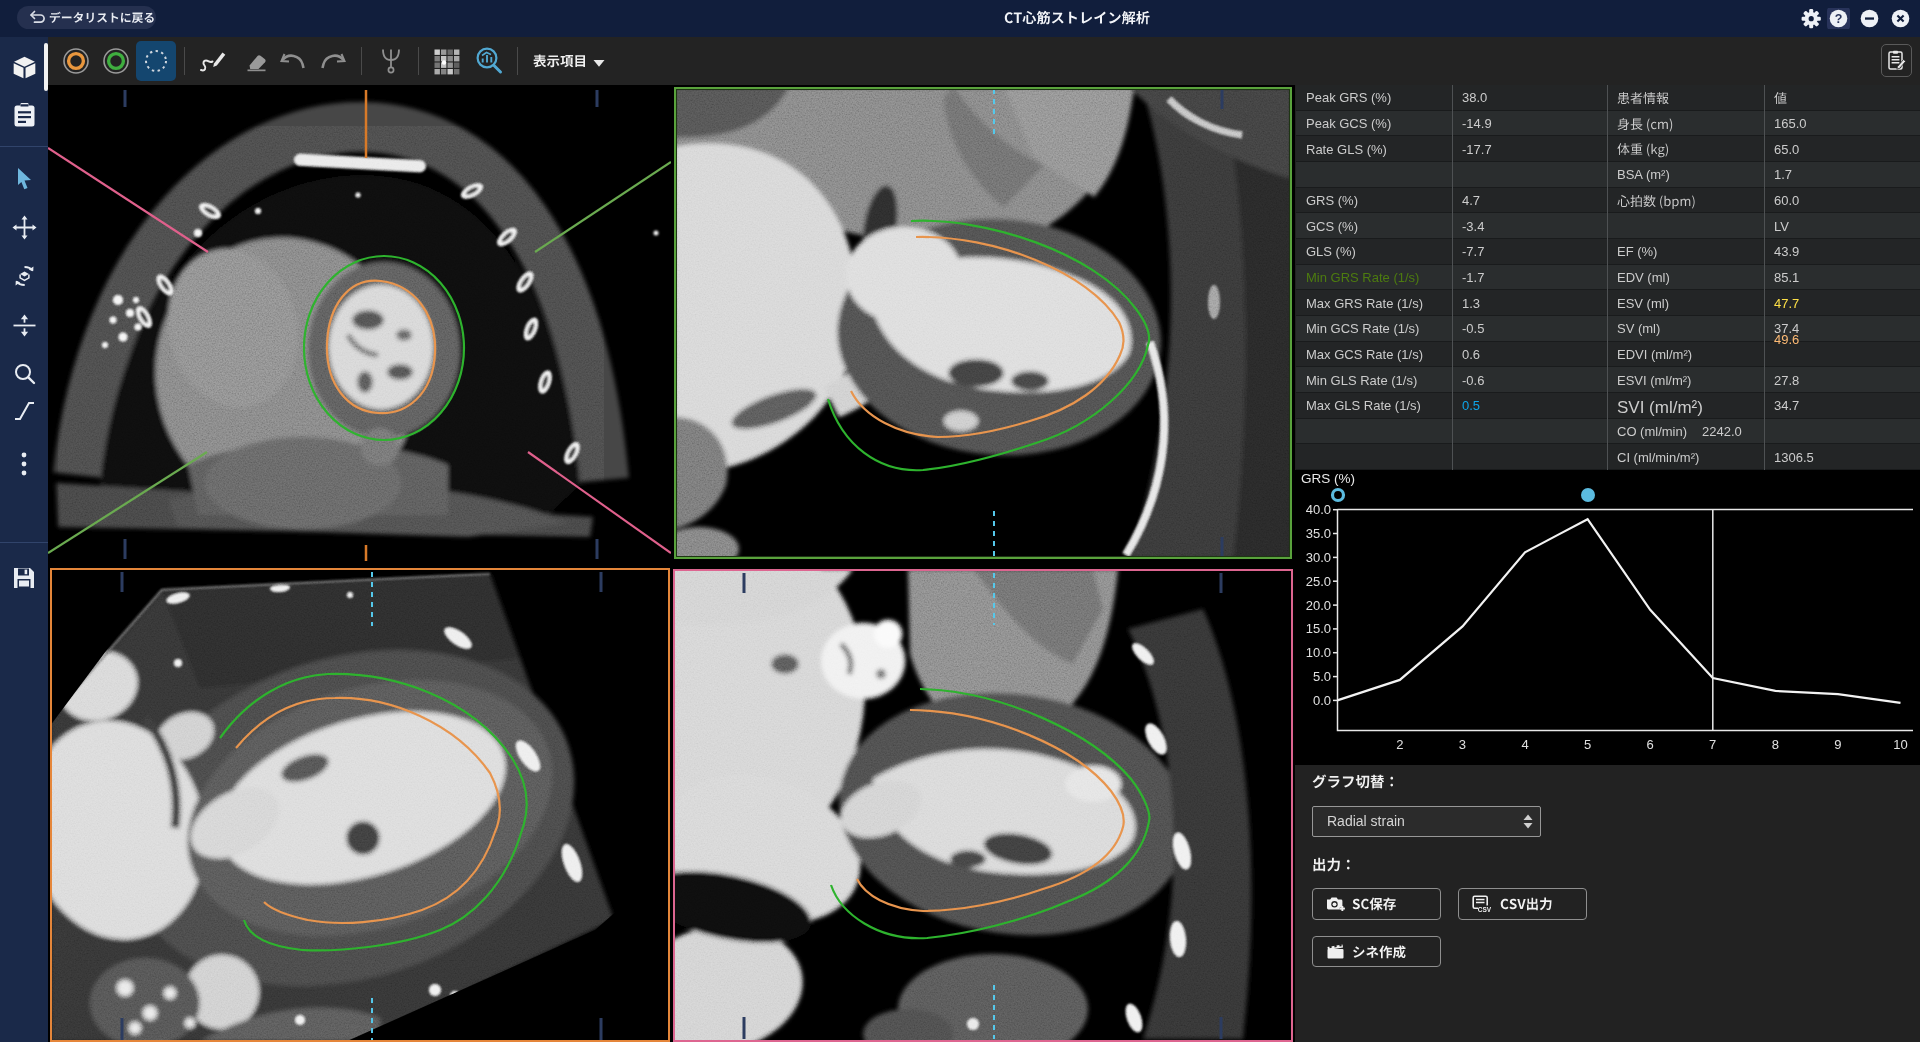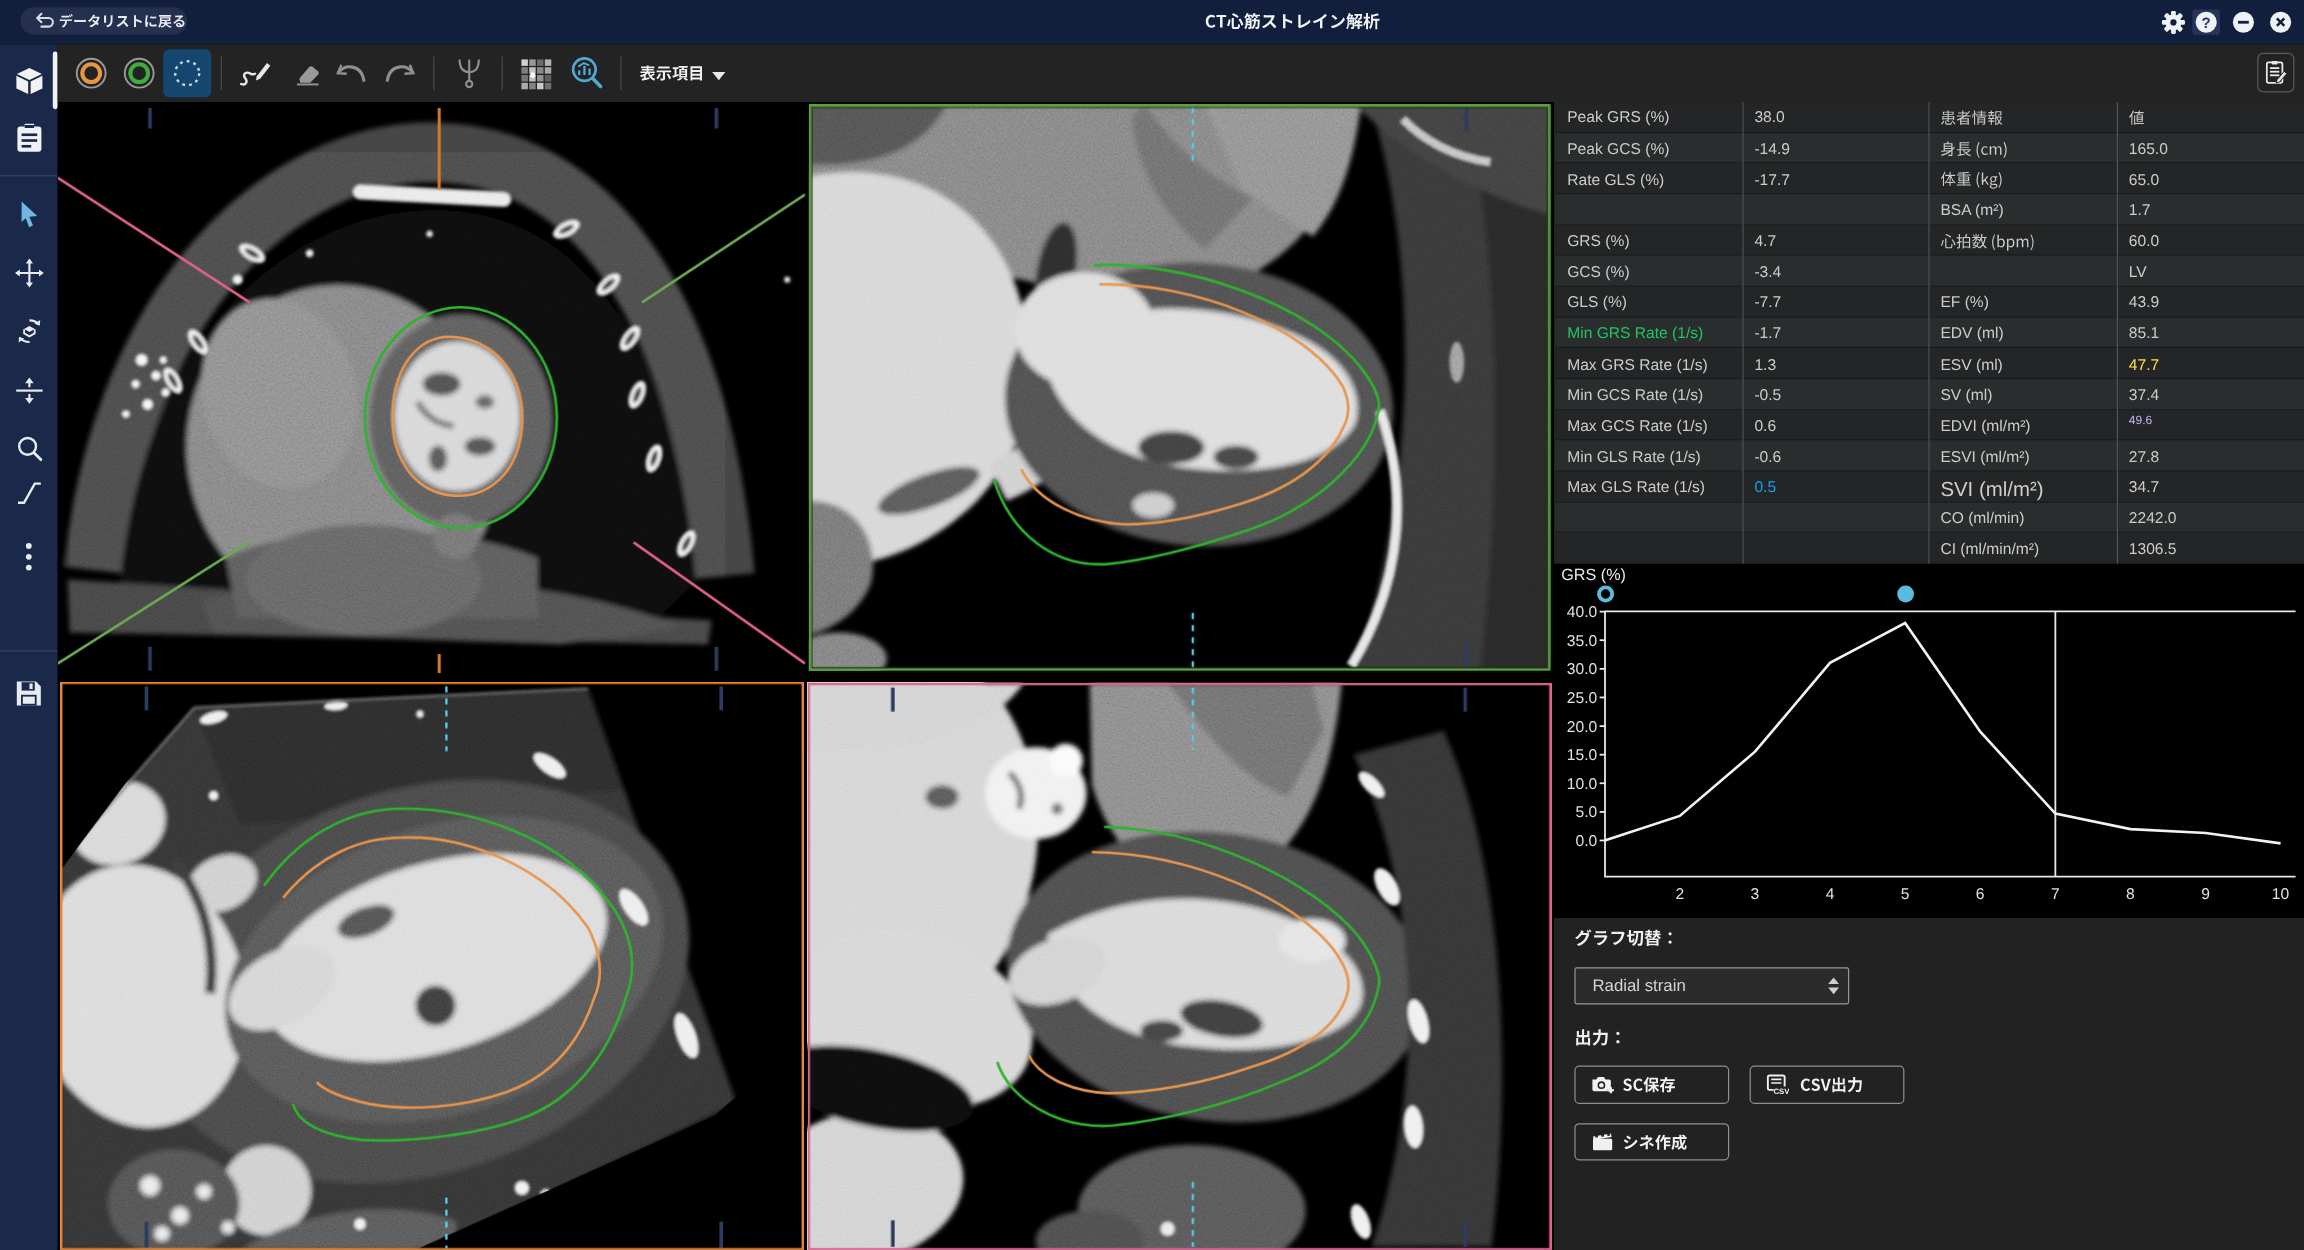--- a/index.html
+++ b/index.html
@@ -492,46 +492,46 @@
       <path d="M4 -7.3V-0.8C4 0.5 4.4 0.9 5.7 0.9C6 0.9 8 0.9 8.3 0.9C9.7 0.9 10 0.1 10.2 -2.3C9.9 -2.4 9.5 -2.6 9.2 -2.8C9.1 -0.5 9 -0 8.2 -0C7.8 -0 6.2 -0 5.8 -0C5.1 -0 5 -0.1 5 -0.8V-7.3ZM4.1 -10.1C5.6 -9.6 7.5 -8.6 8.5 -7.8L9.2 -8.7C8.1 -9.4 6.2 -10.3 4.7 -10.9ZM1.8 -6.2C1.6 -4.5 1.2 -2.7 0.3 -1.5L1.2 -1C2.1 -2.2 2.5 -4.3 2.7 -6ZM9.4 -6.2C10.5 -4.8 11.4 -2.7 11.7 -1.4L12.7 -1.8C12.4 -3.2 11.4 -5.2 10.2 -6.7Z M15.3 -10.9V-8.3H13.6V-7.3H15.3V-4.5C14.6 -4.3 14 -4.2 13.4 -4L13.7 -3L15.3 -3.5V-0.1C15.3 0.1 15.2 0.1 15.1 0.1C14.9 0.1 14.4 0.1 13.8 0.1C13.9 0.4 14 0.8 14.1 1C14.9 1 15.5 1 15.8 0.8C16.2 0.7 16.3 0.4 16.3 -0.1V-3.8L17.9 -4.3L17.8 -5.2L16.3 -4.8V-7.3H17.8V-8.3H16.3V-10.9ZM19.5 -3.7H23.8V-0.6H19.5ZM19.5 -4.6V-7.7H23.8V-4.6ZM21.2 -10.9C21.1 -10.2 20.9 -9.3 20.7 -8.6H18.5V1H19.5V0.3H23.8V0.9H24.8V-8.6H21.7C21.9 -9.2 22.2 -10 22.4 -10.8Z M31.7 -10.7C31.5 -10.2 31 -9.4 30.7 -8.9L31.4 -8.6C31.7 -9 32.1 -9.7 32.5 -10.3ZM27.1 -10.3C27.4 -9.8 27.8 -9 27.9 -8.6L28.7 -8.9C28.5 -9.4 28.2 -10.1 27.8 -10.6ZM34.2 -10.9C33.8 -8.6 33.1 -6.4 32 -5.1C32.3 -4.9 32.7 -4.6 32.8 -4.4C33.2 -4.9 33.5 -5.4 33.8 -6C34.1 -4.7 34.5 -3.5 35 -2.4C34.3 -1.4 33.4 -0.6 32.3 -0C31.9 -0.3 31.4 -0.7 30.8 -1C31.3 -1.6 31.6 -2.3 31.7 -3.2H32.9V-4H29.4L29.8 -4.9L29.6 -5H30.2V-6.9C30.8 -6.4 31.6 -5.8 32 -5.5L32.5 -6.2C32.2 -6.4 30.7 -7.3 30.2 -7.7V-7.7H32.9V-8.5H30.2V-10.9H29.3V-8.5H26.6V-7.7H29C28.4 -6.9 27.4 -6.1 26.4 -5.7C26.6 -5.5 26.9 -5.1 27 -4.9C27.8 -5.4 28.6 -6.1 29.3 -6.9V-5L28.9 -5.1L28.4 -4H26.5V-3.2H28C27.6 -2.5 27.3 -1.8 27 -1.3L27.8 -1L28 -1.4C28.5 -1.2 28.9 -1 29.3 -0.8C28.7 -0.3 27.7 0 26.5 0.2C26.7 0.4 26.9 0.8 27 1C28.4 0.7 29.4 0.3 30.2 -0.3C30.8 0 31.3 0.4 31.7 0.7L32 0.4C32.2 0.6 32.4 0.9 32.4 1.1C33.7 0.4 34.7 -0.4 35.5 -1.4C36.1 -0.4 36.9 0.5 37.9 1C38.1 0.8 38.4 0.4 38.6 0.2C37.6 -0.4 36.7 -1.2 36.1 -2.4C36.9 -3.8 37.4 -5.5 37.7 -7.6H38.5V-8.5H34.7C34.9 -9.3 35 -10 35.2 -10.8ZM29 -3.2H30.8C30.6 -2.5 30.4 -1.9 30 -1.4C29.5 -1.7 29 -1.9 28.4 -2.1ZM34.4 -7.6H36.7C36.4 -6 36.1 -4.6 35.5 -3.4C35 -4.7 34.6 -6.1 34.4 -7.6Z M45 2.5 45.7 2.2C44.6 0.4 44.1 -1.8 44.1 -4C44.1 -6.2 44.6 -8.4 45.7 -10.3L45 -10.6C43.8 -8.7 43.1 -6.6 43.1 -4C43.1 -1.5 43.8 0.6 45 2.5Z M50.6 0.2C52.2 0.2 53.7 -1.2 53.7 -3.6C53.7 -5.8 52.7 -7.2 50.9 -7.2C50.1 -7.2 49.3 -6.8 48.6 -6.3L48.7 -7.5V-10.3H47.5V0H48.5L48.6 -0.7H48.6C49.2 -0.2 50 0.2 50.6 0.2ZM50.4 -0.8C49.9 -0.8 49.3 -1 48.7 -1.6V-5.3C49.4 -5.9 50 -6.2 50.6 -6.2C51.9 -6.2 52.4 -5.2 52.4 -3.6C52.4 -1.9 51.6 -0.8 50.4 -0.8Z M55.5 3H56.7V0.6L56.7 -0.7C57.3 -0.1 58 0.2 58.6 0.2C60.3 0.2 61.7 -1.2 61.7 -3.6C61.7 -5.8 60.7 -7.2 58.9 -7.2C58.1 -7.2 57.3 -6.8 56.7 -6.2H56.6L56.5 -7.1H55.5ZM58.4 -0.8C58 -0.8 57.4 -1 56.7 -1.6V-5.3C57.4 -5.9 58 -6.2 58.6 -6.2C60 -6.2 60.5 -5.2 60.5 -3.6C60.5 -1.9 59.6 -0.8 58.4 -0.8Z M63.6 0H64.8V-5.1C65.4 -5.8 66 -6.2 66.6 -6.2C67.5 -6.2 67.9 -5.6 67.9 -4.3V0H69.1V-5.1C69.7 -5.8 70.3 -6.2 70.8 -6.2C71.7 -6.2 72.2 -5.6 72.2 -4.3V0H73.3V-4.5C73.3 -6.3 72.6 -7.2 71.2 -7.2C70.3 -7.2 69.6 -6.7 68.9 -5.9C68.6 -6.7 68 -7.2 66.9 -7.2C66.1 -7.2 65.3 -6.7 64.7 -6H64.7L64.6 -7.1H63.6Z M75.7 2.5C76.9 0.6 77.6 -1.5 77.6 -4C77.6 -6.6 76.9 -8.7 75.7 -10.6L75 -10.3C76.1 -8.4 76.7 -6.2 76.7 -4C76.7 -1.8 76.1 0.4 75 2.2Z" fill="#cccccc"></path>
     </svg>
 <div class="abs" style="left:1774px;top:192.9px;font-size:13px;color:#cccccc;white-space:nowrap">60.0</div>
 <div class="abs" style="left:1306px;top:218.5px;font-size:13px;color:#cccccc;white-space:nowrap">GCS (%)</div>
 <div class="abs" style="left:1462px;top:218.5px;font-size:13px;color:#cccccc;white-space:nowrap">-3.4</div>
 <div class="abs" style="left:1774px;top:218.5px;font-size:13px;color:#cccccc;white-space:nowrap">LV</div>
 <div class="abs" style="left:1306px;top:244.2px;font-size:13px;color:#cccccc;white-space:nowrap">GLS (%)</div>
 <div class="abs" style="left:1462px;top:244.2px;font-size:13px;color:#cccccc;white-space:nowrap">-7.7</div>
 <div class="abs" style="left:1617px;top:244.2px;font-size:13px;color:#cccccc;white-space:nowrap">EF (%)</div>
 <div class="abs" style="left:1774px;top:244.2px;font-size:13px;color:#cccccc;white-space:nowrap">43.9</div>
-<div class="abs" style="left:1306px;top:269.9px;font-size:13px;color:#22c55e;white-space:nowrap">Min GRS Rate (1/s)</div>
+<div class="abs" style="left:1306px;top:269.9px;font-size:13px;color:#4d7c0f;white-space:nowrap">Min GRS Rate (1/s)</div>
 <div class="abs" style="left:1462px;top:269.9px;font-size:13px;color:#cccccc;white-space:nowrap">-1.7</div>
 <div class="abs" style="left:1617px;top:269.9px;font-size:13px;color:#cccccc;white-space:nowrap">EDV (ml)</div>
 <div class="abs" style="left:1774px;top:269.9px;font-size:13px;color:#cccccc;white-space:nowrap">85.1</div>
 <div class="abs" style="left:1306px;top:295.5px;font-size:13px;color:#cccccc;white-space:nowrap">Max GRS Rate (1/s)</div>
 <div class="abs" style="left:1462px;top:295.5px;font-size:13px;color:#cccccc;white-space:nowrap">1.3</div>
 <div class="abs" style="left:1617px;top:295.5px;font-size:13px;color:#cccccc;white-space:nowrap">ESV (ml)</div>
 <div class="abs" style="left:1774px;top:295.5px;font-size:13px;color:#fde047;white-space:nowrap">47.7</div>
 <div class="abs" style="left:1306px;top:321.2px;font-size:13px;color:#cccccc;white-space:nowrap">Min GCS Rate (1/s)</div>
 <div class="abs" style="left:1462px;top:321.2px;font-size:13px;color:#cccccc;white-space:nowrap">-0.5</div>
 <div class="abs" style="left:1617px;top:321.2px;font-size:13px;color:#cccccc;white-space:nowrap">SV (ml)</div>
 <div class="abs" style="left:1774px;top:321.2px;font-size:13px;color:#cccccc;white-space:nowrap">37.4</div>
 <div class="abs" style="left:1306px;top:346.9px;font-size:13px;color:#cccccc;white-space:nowrap">Max GCS Rate (1/s)</div>
 <div class="abs" style="left:1462px;top:346.9px;font-size:13px;color:#cccccc;white-space:nowrap">0.6</div>
 <div class="abs" style="left:1617px;top:346.9px;font-size:13px;color:#cccccc;white-space:nowrap">EDVI (ml/m²)</div>
-<div class="abs" style="left:1774px;top:345px;font-size:10px;color:#c4b5fd;white-space:nowrap">49.6</div>
+<div class="abs" style="left:1774px;top:332px;font-size:13px;color:#fdba74;white-space:nowrap">49.6</div>
 <div class="abs" style="left:1306px;top:372.5px;font-size:13px;color:#cccccc;white-space:nowrap">Min GLS Rate (1/s)</div>
 <div class="abs" style="left:1462px;top:372.5px;font-size:13px;color:#cccccc;white-space:nowrap">-0.6</div>
 <div class="abs" style="left:1617px;top:372.5px;font-size:13px;color:#cccccc;white-space:nowrap">ESVI (ml/m²)</div>
 <div class="abs" style="left:1774px;top:372.5px;font-size:13px;color:#cccccc;white-space:nowrap">27.8</div>
 <div class="abs" style="left:1306px;top:398.2px;font-size:13px;color:#cccccc;white-space:nowrap">Max GLS Rate (1/s)</div>
 <div class="abs" style="left:1462px;top:398.2px;font-size:13px;color:#0ea5e9;white-space:nowrap">0.5</div>
 <div class="abs" style="left:1617px;top:398.2px;font-size:17px;color:#cccccc;white-space:nowrap">SVI (ml/m²)</div>
 <div class="abs" style="left:1774px;top:398.2px;font-size:13px;color:#cccccc;white-space:nowrap">34.7</div>
 <div class="abs" style="left:1617px;top:423.9px;font-size:13px;color:#cccccc;white-space:nowrap">CO (ml/min)</div>
-<div class="abs" style="left:1774px;top:423.9px;font-size:13px;color:#cccccc;white-space:nowrap">2242.0</div>
+<div class="abs" style="left:1702px;top:423.9px;font-size:13px;color:#cccccc;white-space:nowrap">2242.0</div>
 <div class="abs" style="left:1617px;top:449.5px;font-size:13px;color:#cccccc;white-space:nowrap">CI (ml/min/m²)</div>
 <div class="abs" style="left:1774px;top:449.5px;font-size:13px;color:#cccccc;white-space:nowrap">1306.5</div>
 <svg class="abs" style="left:1295px;top:470px" width="625" height="295" viewBox="0 0 625 295">
       <rect width="625" height="295" fill="#000"></rect>
       <g stroke="#e8e8e8" stroke-width="1.5" fill="none">
         <path d="M42.5,39.5 V260.5 H618 M42.5,39.5 H618 M417.8,39.5 V260.5"></path>
       </g>
       <text x="36" y="44.2" font-size="13" fill="#e0e0e0" text-anchor="end" font-family="Liberation Sans">40.0</text>
       <path d="M38,39.7 H43" stroke="#e8e8e8" stroke-width="1.5"></path>
       <text x="36" y="68.0" font-size="13" fill="#e0e0e0" text-anchor="end" font-family="Liberation Sans">35.0</text>

